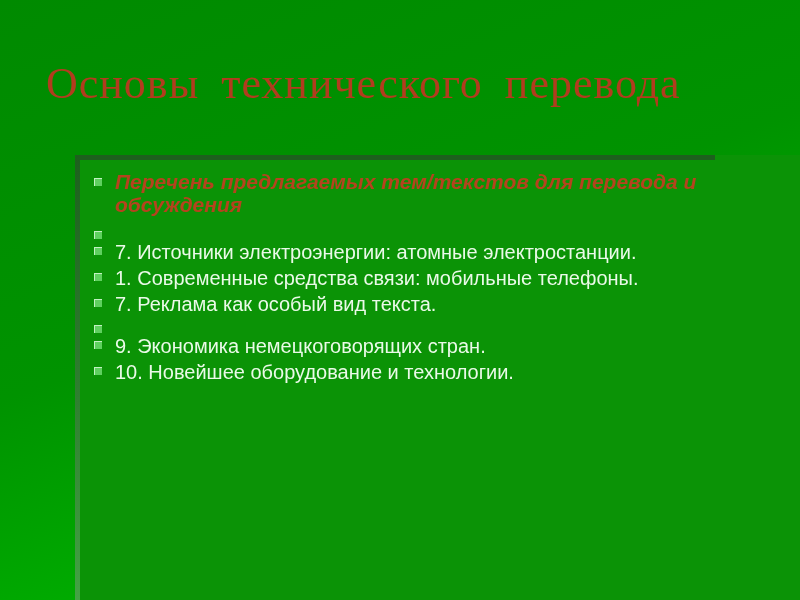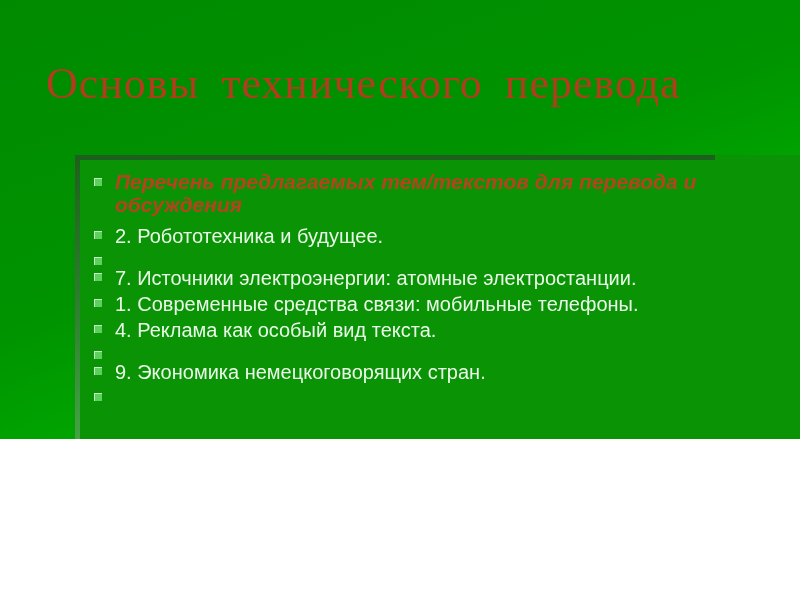--- a/index.html
+++ b/index.html
@@ -2,21 +2,21 @@
 <html style="--bg-top: #008a00; --bg-mid: #009300; --bg-bottom: #00c600; --panel-color: #0b9306; --edge-dark: #1d601d; --title-color: #b23c1e; --heading-color: #b5431e; --item-color: #eafae8; --bullet-color: #5fd05f;"><head>
 <meta charset="utf-8">
 <style>
   html, body {
     margin: 0;
     padding: 0;
   }
   .slide {
     position: relative;
     width: 800px;
-    height: 439px;
+    height: 600px;
     overflow: hidden;
     background: linear-gradient(160deg,
       var(--bg-top, #008a00) 0%,
       var(--bg-mid, #009300) 45%,
       var(--bg-bottom, #00c600) 100%);
     font-family: "Liberation Sans", sans-serif;
   }
   .slide-title {
     position: absolute;
     left: 46px;
@@ -110,53 +110,50 @@
     <div class="panel-top-edge"></div>
     <div class="panel-left-edge"></div>
 
     <ul class="topic-list">
       <li class="list-heading">
         <span class="bullet"></span>
         <span class="heading-text">Перечень предлагаемых тем/текстов для перевода и обсуждения</span>
       </li>
 
 
-  <li class="list-item">
-    <span class="bullet"></span>
-    <span class="item-text">2. Робототехника и будущее.</span>
-  </li>
 
   <li class="list-item">
     <span class="bullet"></span>
   </li>
 
   <li class="list-item">
     <span class="bullet"></span>
     <span class="item-text">7. Источники электроэнергии: атомные электростанции.</span>
   </li>
 
   <li class="list-item">
     <span class="bullet"></span>
     <span class="item-text">1. Современные средства связи: мобильные телефоны.</span>
   </li>
 
 
   <li class="list-item">
     <span class="bullet"></span>
-    <span class="item-text">4. Реклама как особый вид текста.</span>
+    <span class="item-text">7. Реклама как особый вид текста.</span>
   </li>
 
   <li class="list-item">
     <span class="bullet"></span>
   </li>
 
   <li class="list-item">
     <span class="bullet"></span>
     <span class="item-text">9. Экономика немецкоговорящих стран.</span>
   </li>
 
   <li class="list-item">
     <span class="bullet"></span>
+    <span class="item-text">10. Новейшее оборудование и технологии.</span>
   </li>
 </ul>
   </div>
 
 </div>
 
 </body></html>

